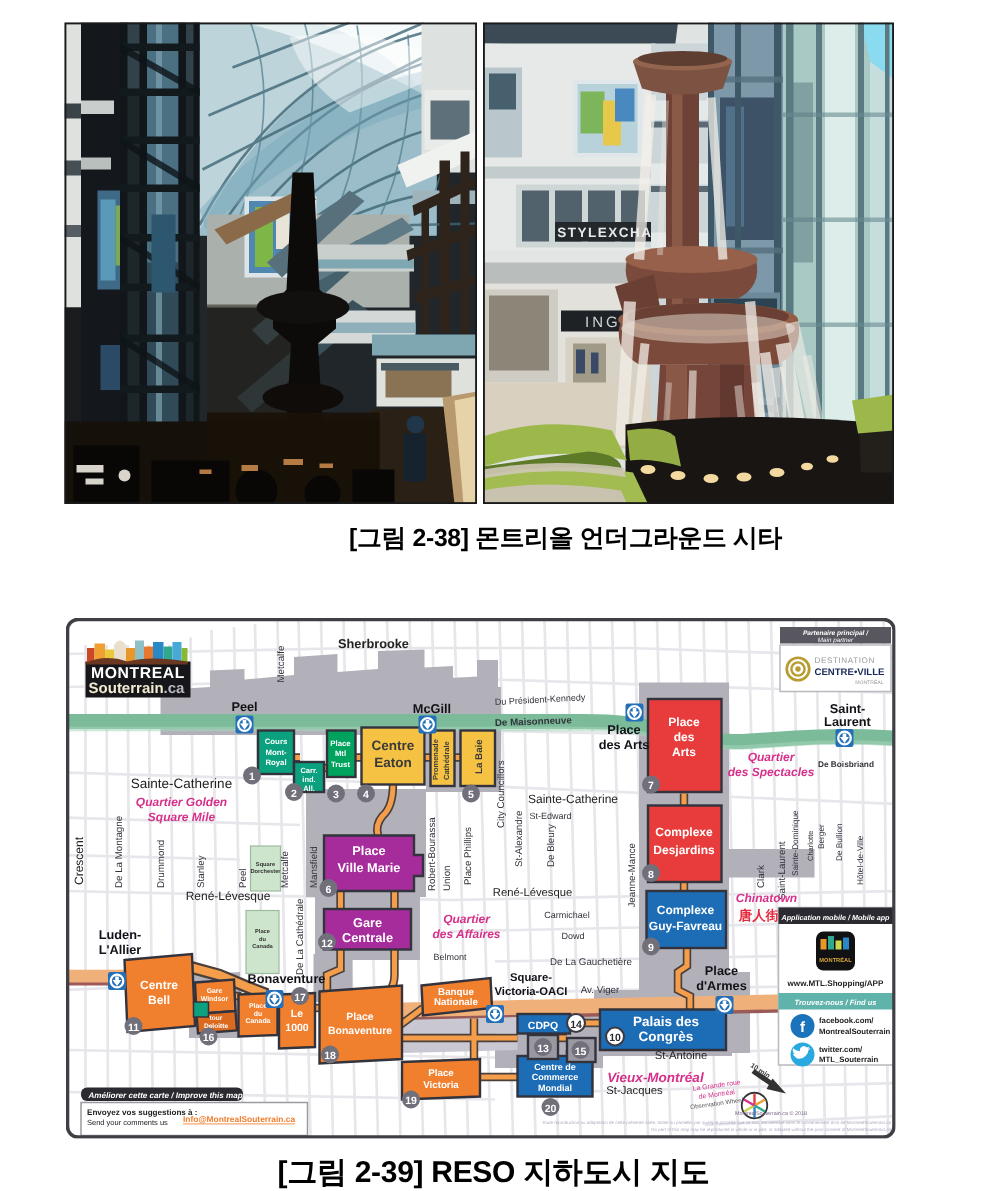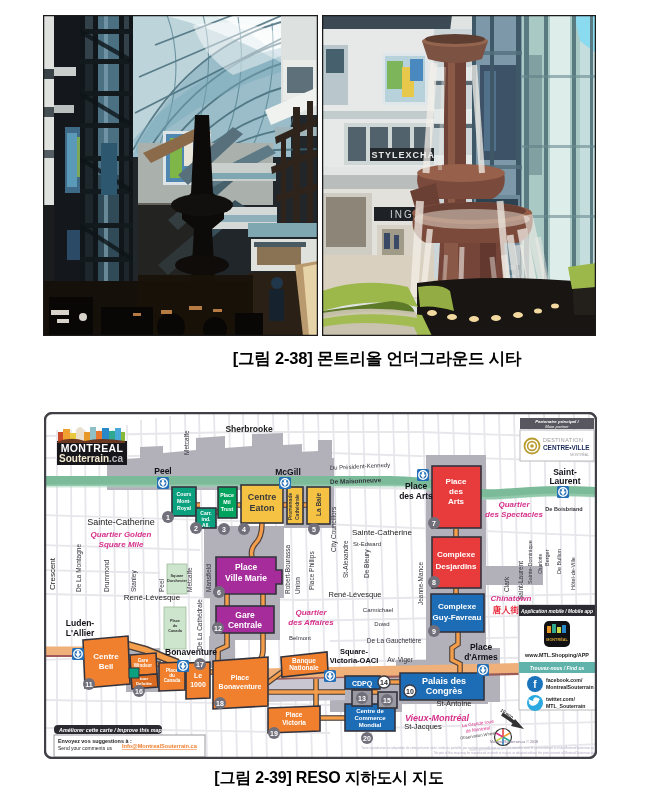--- a/index.html
+++ b/index.html
@@ -311,21 +311,21 @@
 <path d="M246,252 L274,248 L274,272 L250,274 Z" fill="#9cb84a"></path>
 </g>
 <path d="M0,312 Q40,304 92,312 L96,321 L0,321 Z" fill="#c9c2ae"></path>
 <path d="M0,298 Q45,290 94,297 L95,303 Q45,295 0,304 Z" fill="#cfc8b6" opacity="0.9"></path>
 
 <rect x="0.5" y="0.5" width="273" height="320" fill="none" stroke="#1a1a1a" stroke-width="1.5"></rect>
 </svg>
 </div>
 
 <div class="cap" style="top:348px;font-size:16.5px;letter-spacing:-0.2px;padding-left:48px;">[그림 2-38] 몬트리올 언더그라운드 시타</div>
-<div class="cap" style="top:768px;font-size:16px;letter-spacing:-0.2px;">[그림 2-39] RESO 지하도시 지도</div>
+<div class="cap" style="top:768px;font-size:20px;letter-spacing:-0.2px;">[그림 2-39] RESO 지하도시 지도</div>
 
 <div id="map">
 <svg width="553" height="347" viewBox="44 412 553 347" font-family="Liberation Sans,sans-serif">
 <defs>
 <clipPath id="mapclip">
           <rect x="45" y="413" width="551" height="345" rx="7"></rect>
         </clipPath>
 </defs>
 <g clip-path="url(#mapclip)">
 <rect x="44" y="412" width="553" height="347" fill="#ffffff"></rect>

